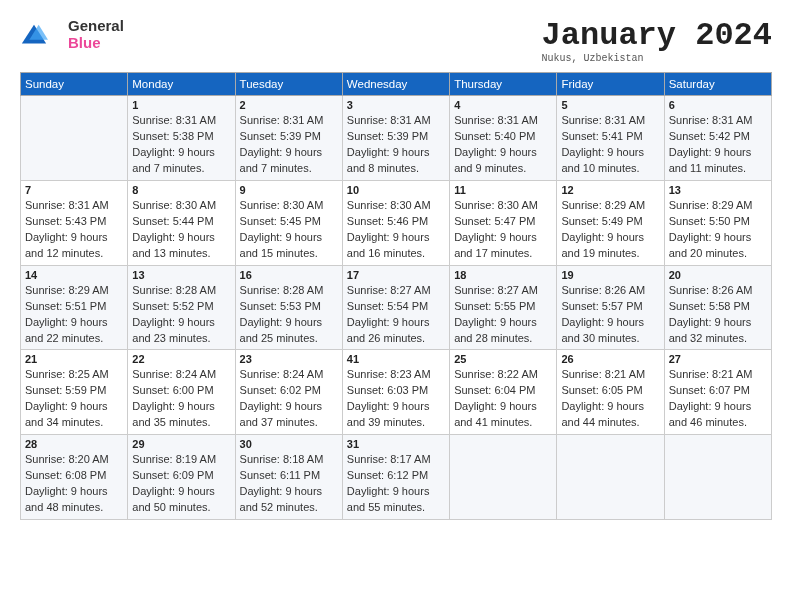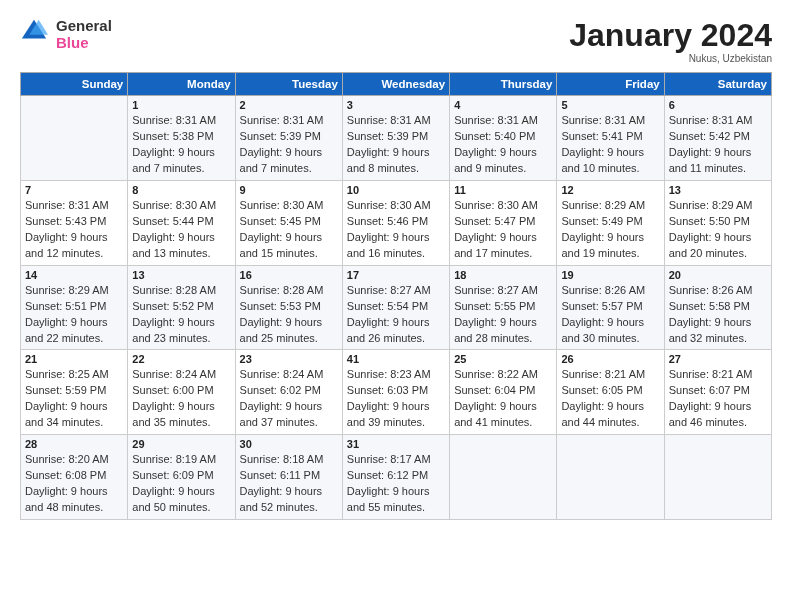--- a/index.html
+++ b/index.html
@@ -17,22 +17,22 @@
       background: #fff;
     }
     .header {
       display: flex;
       justify-content: space-between;
       align-items: flex-start;
       margin-bottom: 8px;
     }
     .logo {
       display: flex;
-      align-items: flex-start;
-      gap: 8px;
+      align-items: flex-end;
+      gap: 20px;
     }
     .logo-text {
       display: flex;
       flex-direction: column;
       line-height: 1.1;
     }
     .logo-general {
       font-size: 15px;
       font-weight: bold;
       color: #333;
@@ -40,45 +40,45 @@
     .logo-blue {
       font-size: 15px;
       font-weight: bold;
       color: #ec4899;
     }
     .logo-icon {
       width: 28px;
       height: 28px;
     }
     .title-block {
-      text-align: right;
+      font-family: Liberation Mono, monospace;
     }
     .month-title {
       font-size: 32px;
       font-weight: bold;
       color: #222;
       line-height: 1.1;
     }
     .location {
       font-size: 10px;
       color: #555;
     }
     table {
       width: 100%;
       border-collapse: collapse;
       table-layout: fixed;
     }
     thead tr th {
       background-color: #1565C0;
       color: #fff;
       font-size: 11.5px;
-      font-weight: bold;
+      font-weight: normal;
       padding: 5px 4px;
       border: 1px solid #aaa;
-      text-align: right;
+      text-align: left;
     }
     tbody tr td {
       border: 1px solid #ccc;
       padding: 3px 4px;
       vertical-align: top;
       font-size: 9px;
       color: #222;
       height: 78px;
     }
     tbody tr:nth-child(odd) {

